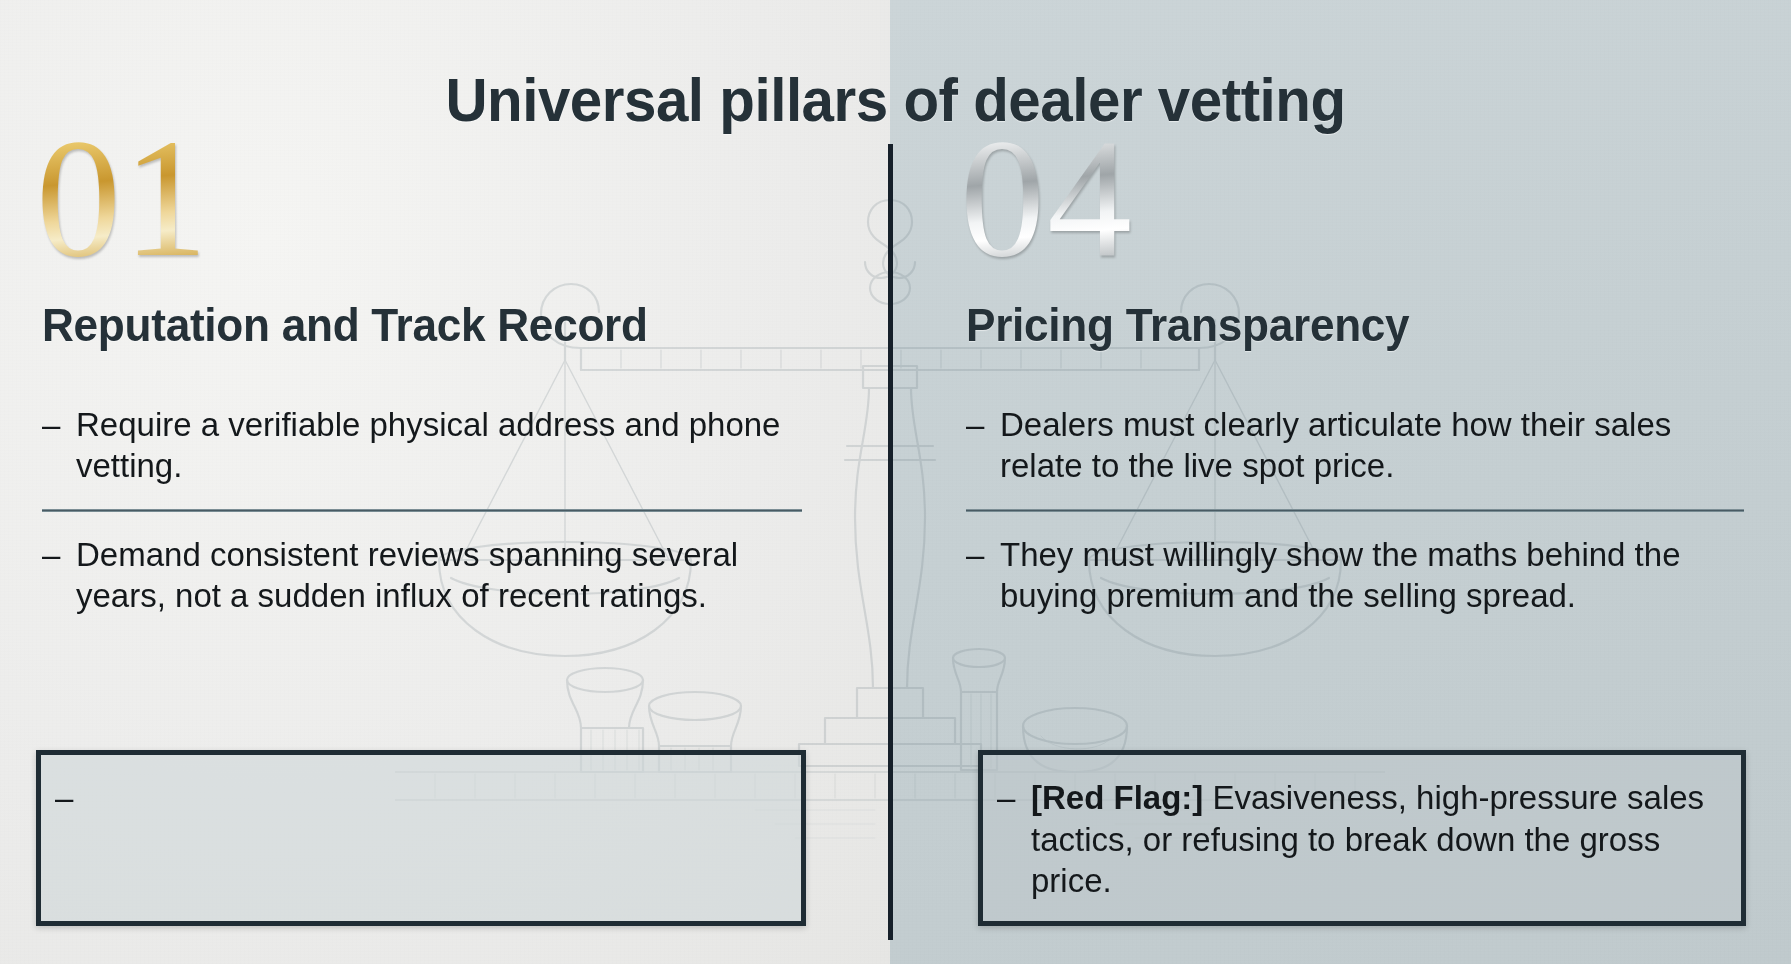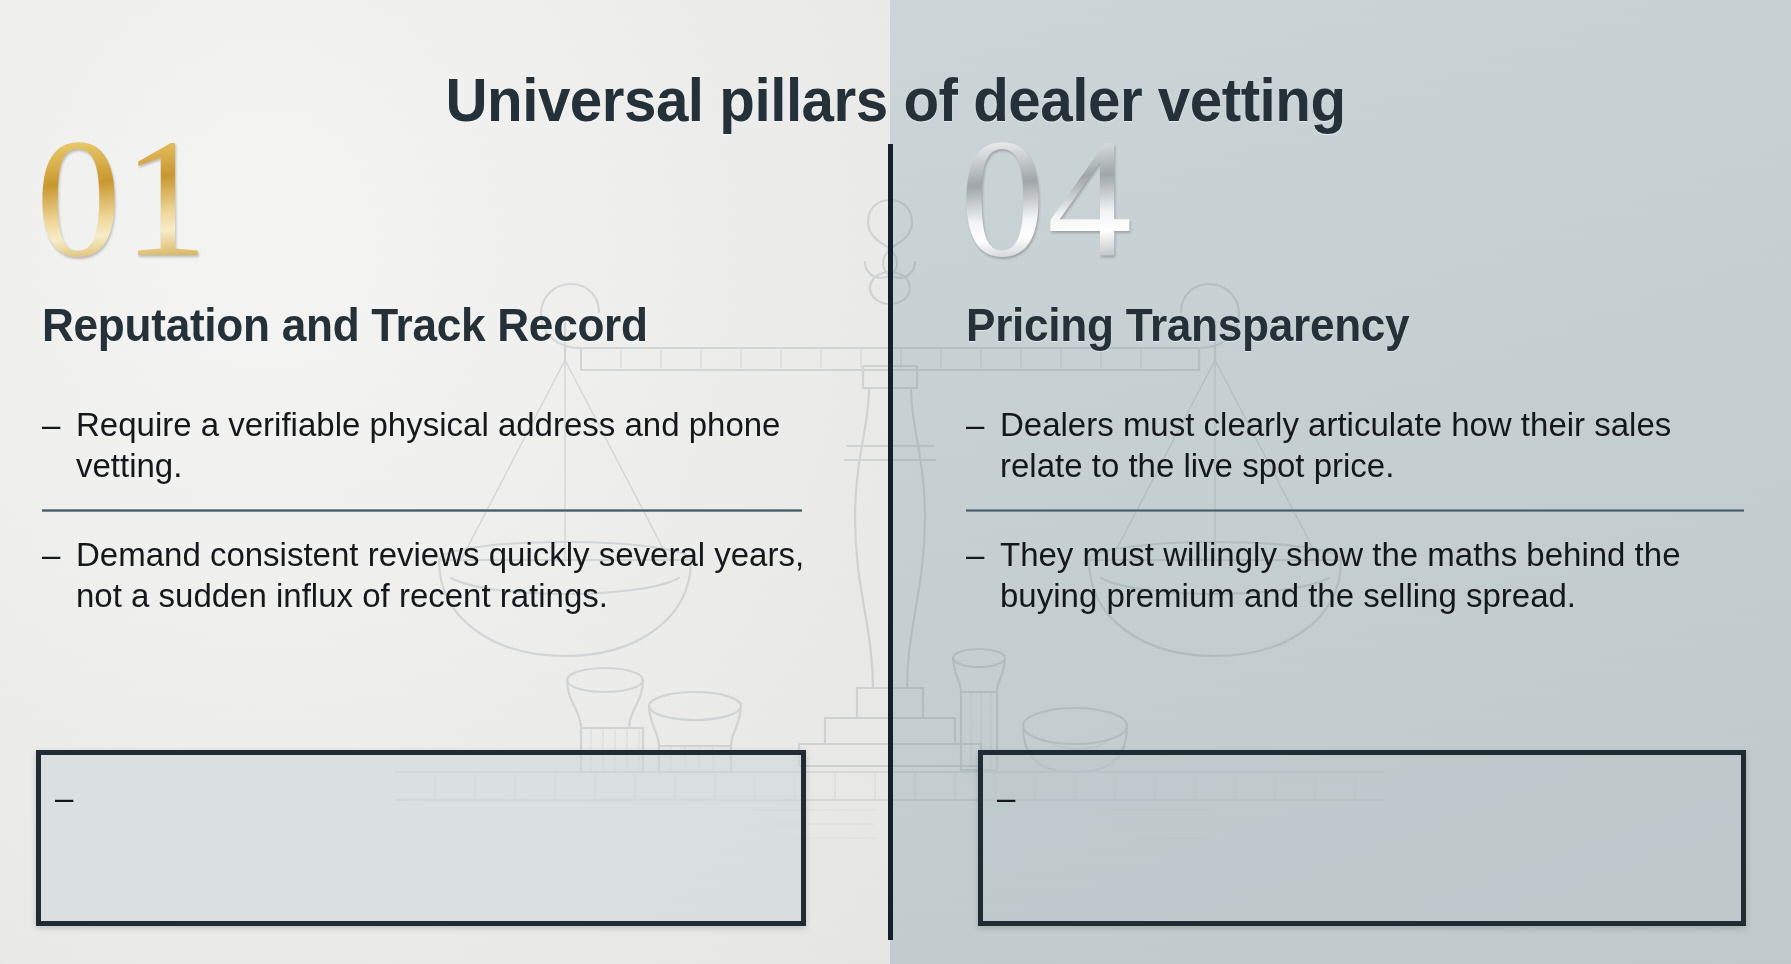--- a/index.html
+++ b/index.html
@@ -277,21 +277,21 @@
     <div class="bullets">
       <div class="bullet">
         <span class="dash">–</span>
         <span class="btext">Require a verifiable physical address and phone vetting.</span>
       </div>
 
       <div class="rule"></div>
 
       <div class="bullet">
         <span class="dash">–</span>
-        <span class="btext">Demand consistent reviews quickly several years, not a sudden influx of recent ratings.</span>
+        <span class="btext">Demand consistent reviews spanning several years, not a sudden influx of recent ratings.</span>
       </div>
     </div>
   </div>
 
   <div class="flagbox flagbox-left">
     <div class="bullet">
       <span class="dash">–</span>
     </div>
   </div>
 
@@ -310,16 +310,17 @@
       <div class="bullet">
         <span class="dash">–</span>
         <span class="btext">They must willingly show the maths behind the buying premium and the selling spread.</span>
       </div>
     </div>
   </div>
 
   <div class="flagbox flagbox-right">
     <div class="bullet">
       <span class="dash">–</span>
+      <span class="btext"><b>[Red Flag:]</b> <span>Evasiveness, high-pressure sales tactics, or refusing to break down the gross price.</span></span>
     </div>
   </div>
 
 </div>
 
 </body></html>

